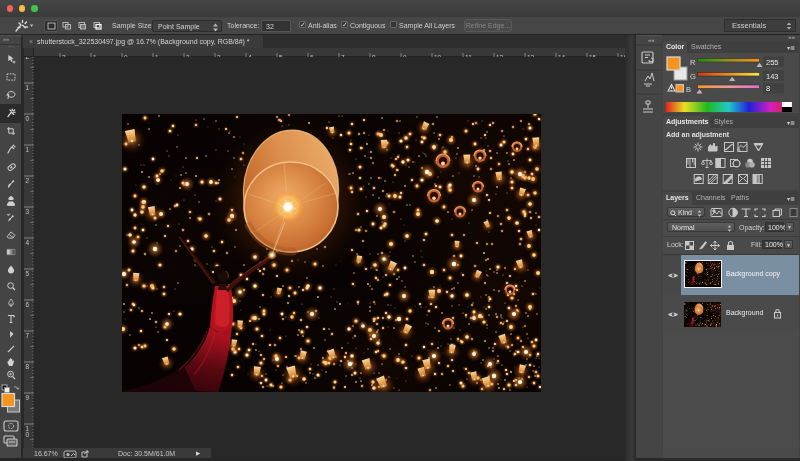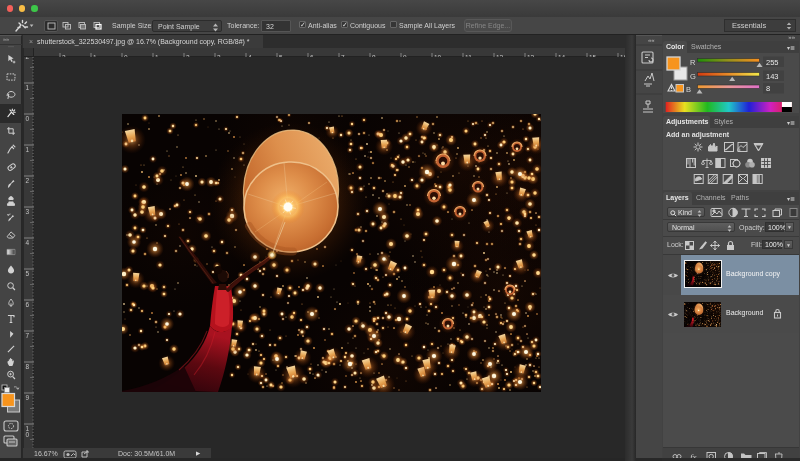--- a/index.html
+++ b/index.html
@@ -2455,31 +2455,17 @@
               <use href="#photoG"></use>
             </svg></div>
           <div class="abs" style="left:63px;top:14px;font-size:7px;color:#ebebeb;">Background</div>
           <svg class="abs" style="left:110px;top:13px;" width="9" height="11" viewBox="0 0 9 11">
             <rect x="1.5" y="4.5" width="6" height="5.5" fill="none" stroke="#c9c9c9" stroke-width="1.1"></rect>
             <path d="M2.8,4.5 v-1.3 a1.7,1.7 0 0,1 3.4,0 v1.3" fill="none" stroke="#c9c9c9" stroke-width="1.1"></path>
             <rect x="4" y="6.5" width="1" height="2" fill="#c9c9c9"></rect>
           </svg>
         </div>
         <div class="abs" style="left:0;top:128px;width:136px;height:114px;background:#4b4b4b;"></div>
-        <div class="abs" style="left:0;top:242px;width:136px;height:11px;background:#414141;border-top:1px solid #373737;"><svg width="136" height="11" viewBox="0 0 136 11">
-            <g stroke="#c3c3c3" fill="none" stroke-width="1">
-              <path d="M10,5.5 a2,2 0 1,0 4,0 a2,2 0 1,0 -4,0 M14,5.5 a2,2 0 1,0 4,0 a2,2 0 1,0 -4,0" stroke-width=".9"></path>
-              <text x="27" y="9" font-size="9" font-style="italic" fill="#cdcdcd" stroke="none" font-family="Liberation Serif">fx</text>
-              <rect x="44" y="1.5" width="8.5" height="8"></rect>
-              <circle cx="48.2" cy="5.5" r="2.2" fill="#414141" stroke="#c3c3c3"></circle>
-              <circle cx="65.5" cy="5.5" r="4"></circle>
-              <path d="M65.5,1.5 a4,4 0 0,1 0,8 z" fill="#c3c3c3"></path>
-              <path d="M78,2.5 h3 l1.5,1.5 h6 v5.5 h-10.5 z" fill="#c3c3c3" stroke="none"></path>
-              <rect x="94.5" y="2.5" width="7.5" height="7"></rect>
-              <path d="M96.5,2.5 v-1 h7 v6.5 h-1.5" stroke-width=".9"></path>
-              <path d="M112,3 h7 m-6.5,0 l0.5,6.5 h5.5 l0.5,-6.5 m-4,-1 h2" stroke-width=".9"></path>
-            </g>
-          </svg></div>
       </div>
       <div class="abs" style="left:0;top:423px;width:138px;height:3px;background:#2a2a2a;"></div>
 </div>
 
 </div>
 
 </body></html>

